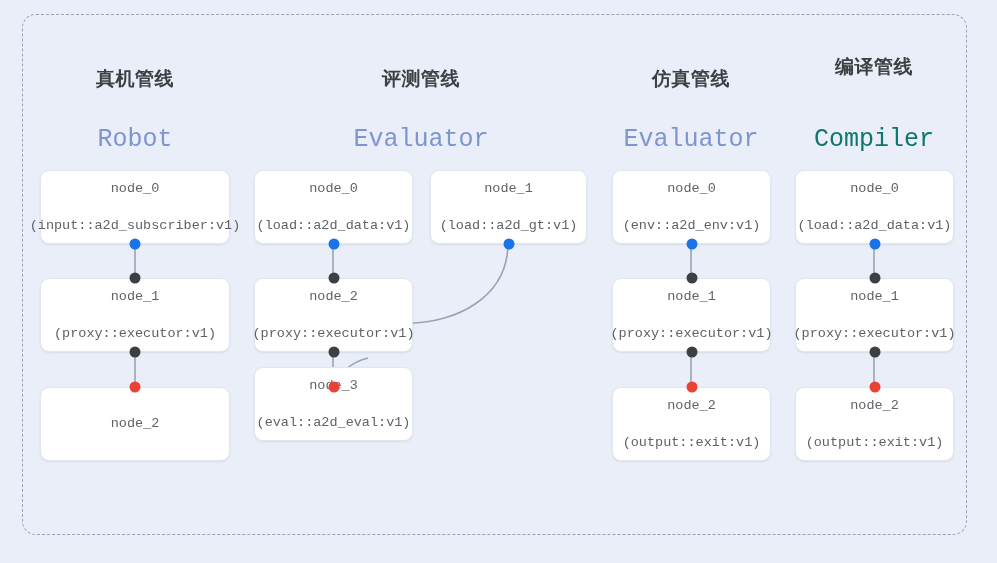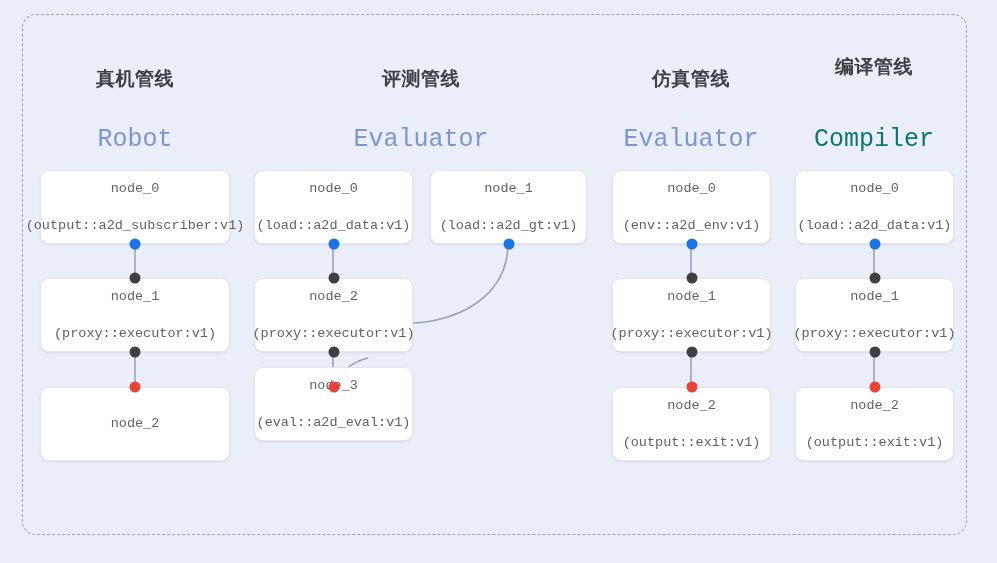--- a/index.html
+++ b/index.html
@@ -119,21 +119,21 @@
       <div class="col-title" style="left: 421px; top: 66px;">评测管线</div>
       <div class="col-subtitle" style="left: 421px; top: 125px; color: rgb(126, 149, 206);">Evaluator</div>
       <div class="col-title" style="left: 691px; top: 66px;">仿真管线</div>
       <div class="col-subtitle" style="left: 691px; top: 125px; color: rgb(126, 149, 206);">Evaluator</div>
       <div class="col-title" style="left: 874px; top: 54px;">编译管线</div>
       <div class="col-subtitle" style="left: 874px; top: 125px; color: #0f766e;">Compiler</div>
     </div>
   <div id="nodes">
       <div class="node-box" style="left: 40px; top: 170px; width: 190px; height: 74px;">
         <div class="node-title">node_0</div>
-        <div class="node-sub">(output::a2d_subscriber:v1)</div>
+        <div class="node-sub">(input::a2d_subscriber:v1)</div>
       </div>
       <div class="port port-in" style="left: 135px; top: 244px;"></div>
       <div class="node-box" style="left: 40px; top: 278px; width: 190px; height: 74px;">
         <div class="node-title">node_1</div>
         <div class="node-sub">(proxy::executor:v1)</div>
       </div>
       <div class="port port-mid" style="left: 135px; top: 278px;"></div>
       <div class="port port-mid" style="left: 135px; top: 352px;"></div>
       <div class="node-box" style="left: 40px; top: 387px; width: 190px; height: 74px;">
         <div class="node-title">node_2</div>

